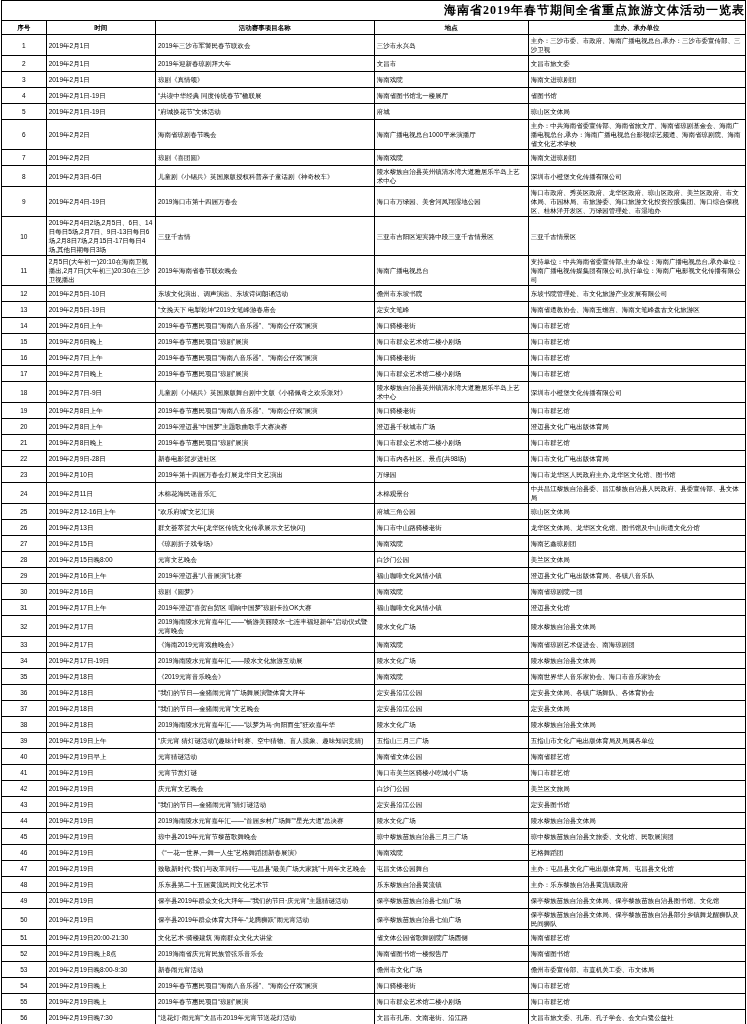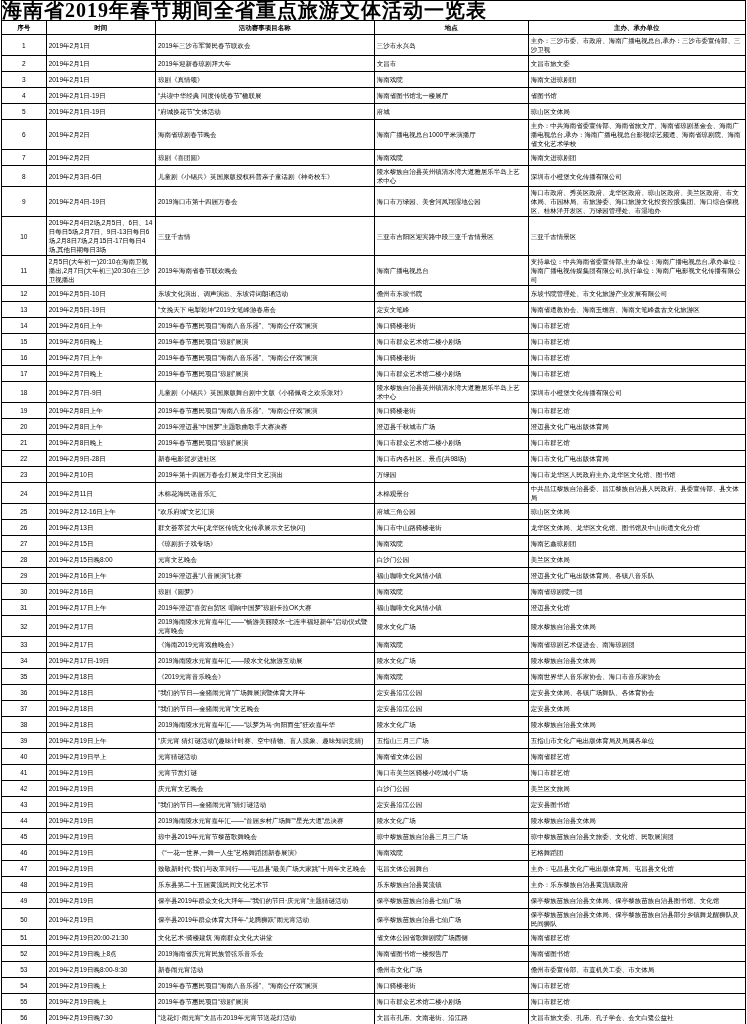--- a/index.html
+++ b/index.html
@@ -1,21 +1,21 @@
 <!DOCTYPE html>
 <html><head>
 <meta charset="utf-8">
 <style>
   html,body{margin:0;padding:0;background:#fff;}
   body{width:747px;font-family:"Liberation Sans","DejaVu Sans",sans-serif;color:#000;}
   .page{width:745px;margin:0 auto;}
   table{width:100%;border-collapse:collapse;table-layout:fixed;}
   table,th,td{border:1px solid #000;}
   .title-cell{font-family:"Liberation Serif","DejaVu Serif",serif;font-weight:bold;
-    font-size:20px;text-align:left;padding:3px 0;letter-spacing:1px;}
+    font-size:12px;text-align:right;padding:3px 0;letter-spacing:1px;}
   th{font-size:6.5px;font-weight:bold;text-align:center;padding:1px 2px;height:11px;line-height:9px;}
   td{font-size:6.5px;line-height:9px;padding:1px 2px;height:13px;vertical-align:middle;
     word-break:break-all;overflow:hidden;}
   td.c-no{text-align:center;}
   col.c1{width:6%;} col.c2{width:14.7%;} col.c3{width:29.4%;} col.c4{width:20.7%;} col.c5{width:29.2%;}
 </style>
 </head>
 <body>
 
 <div class="page">

